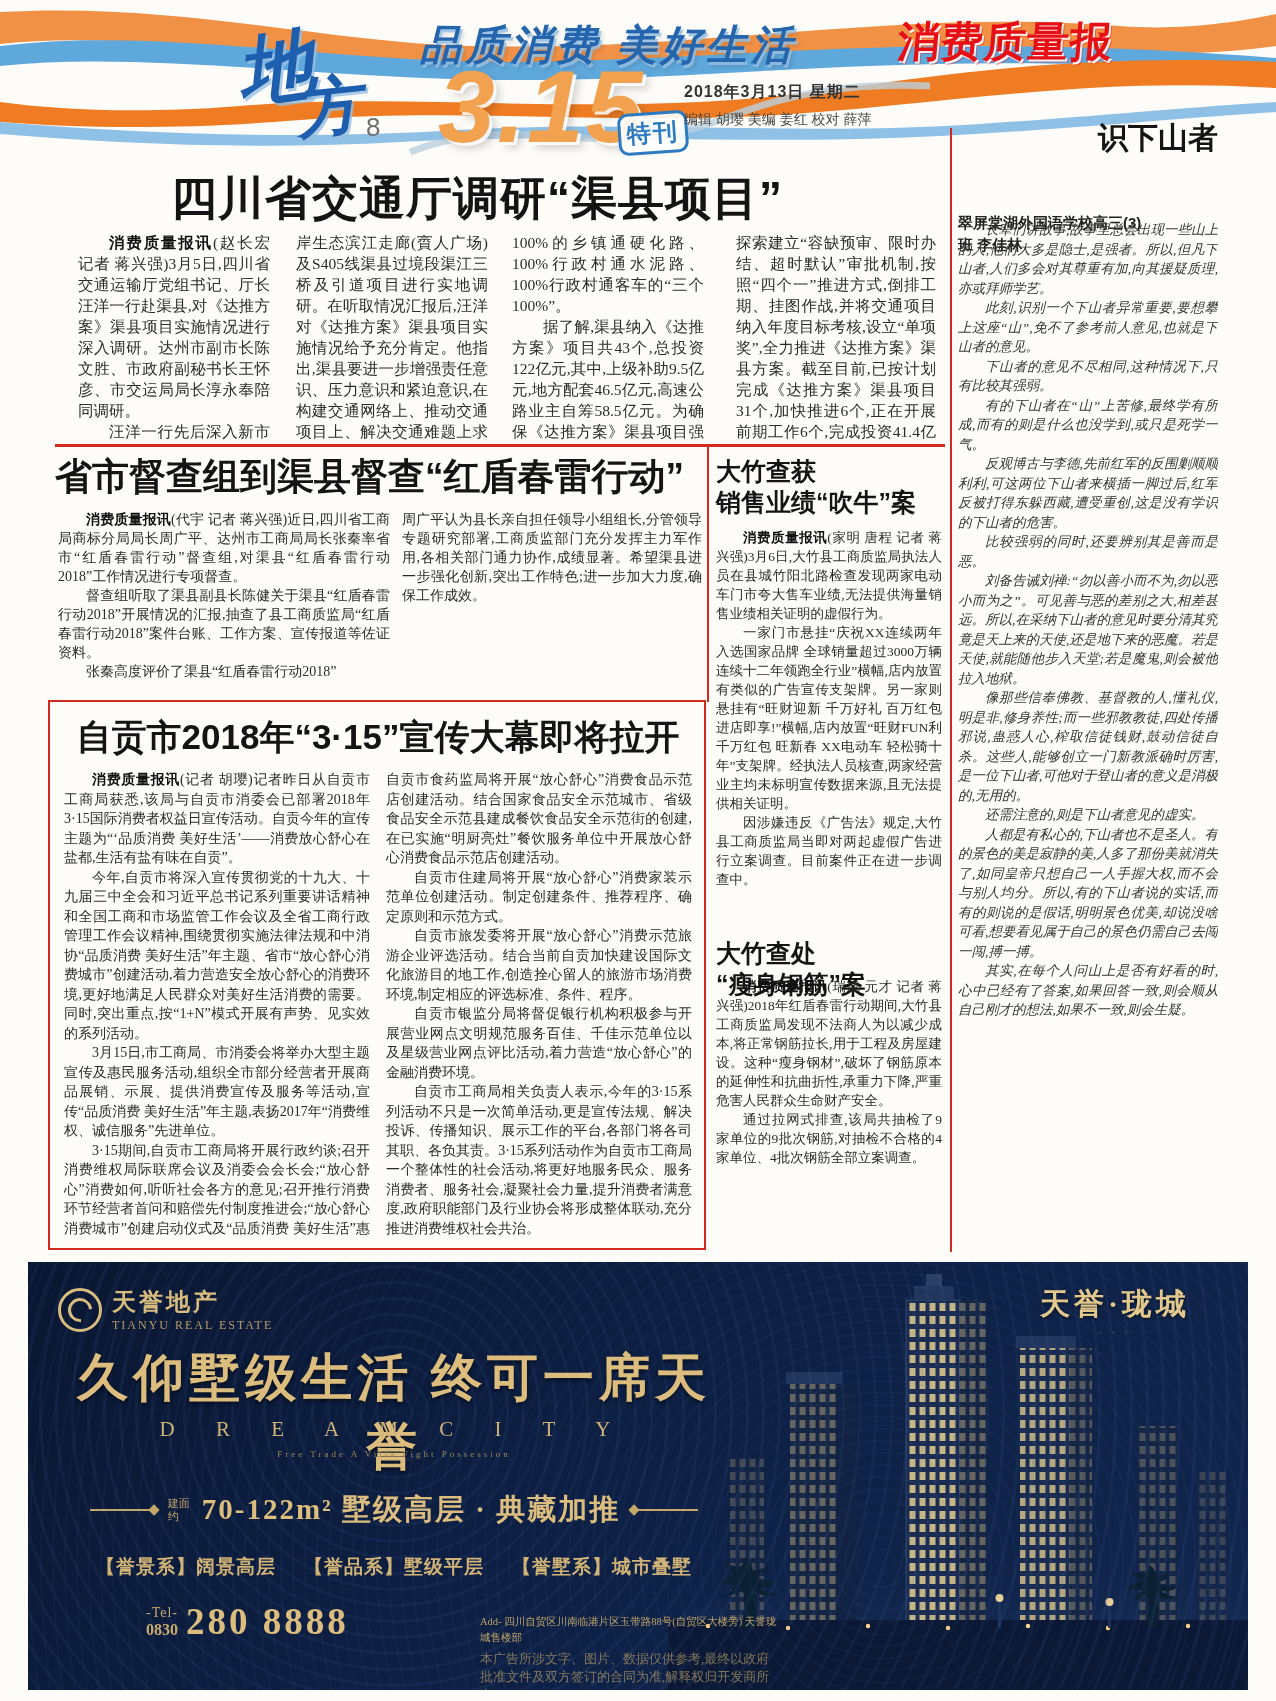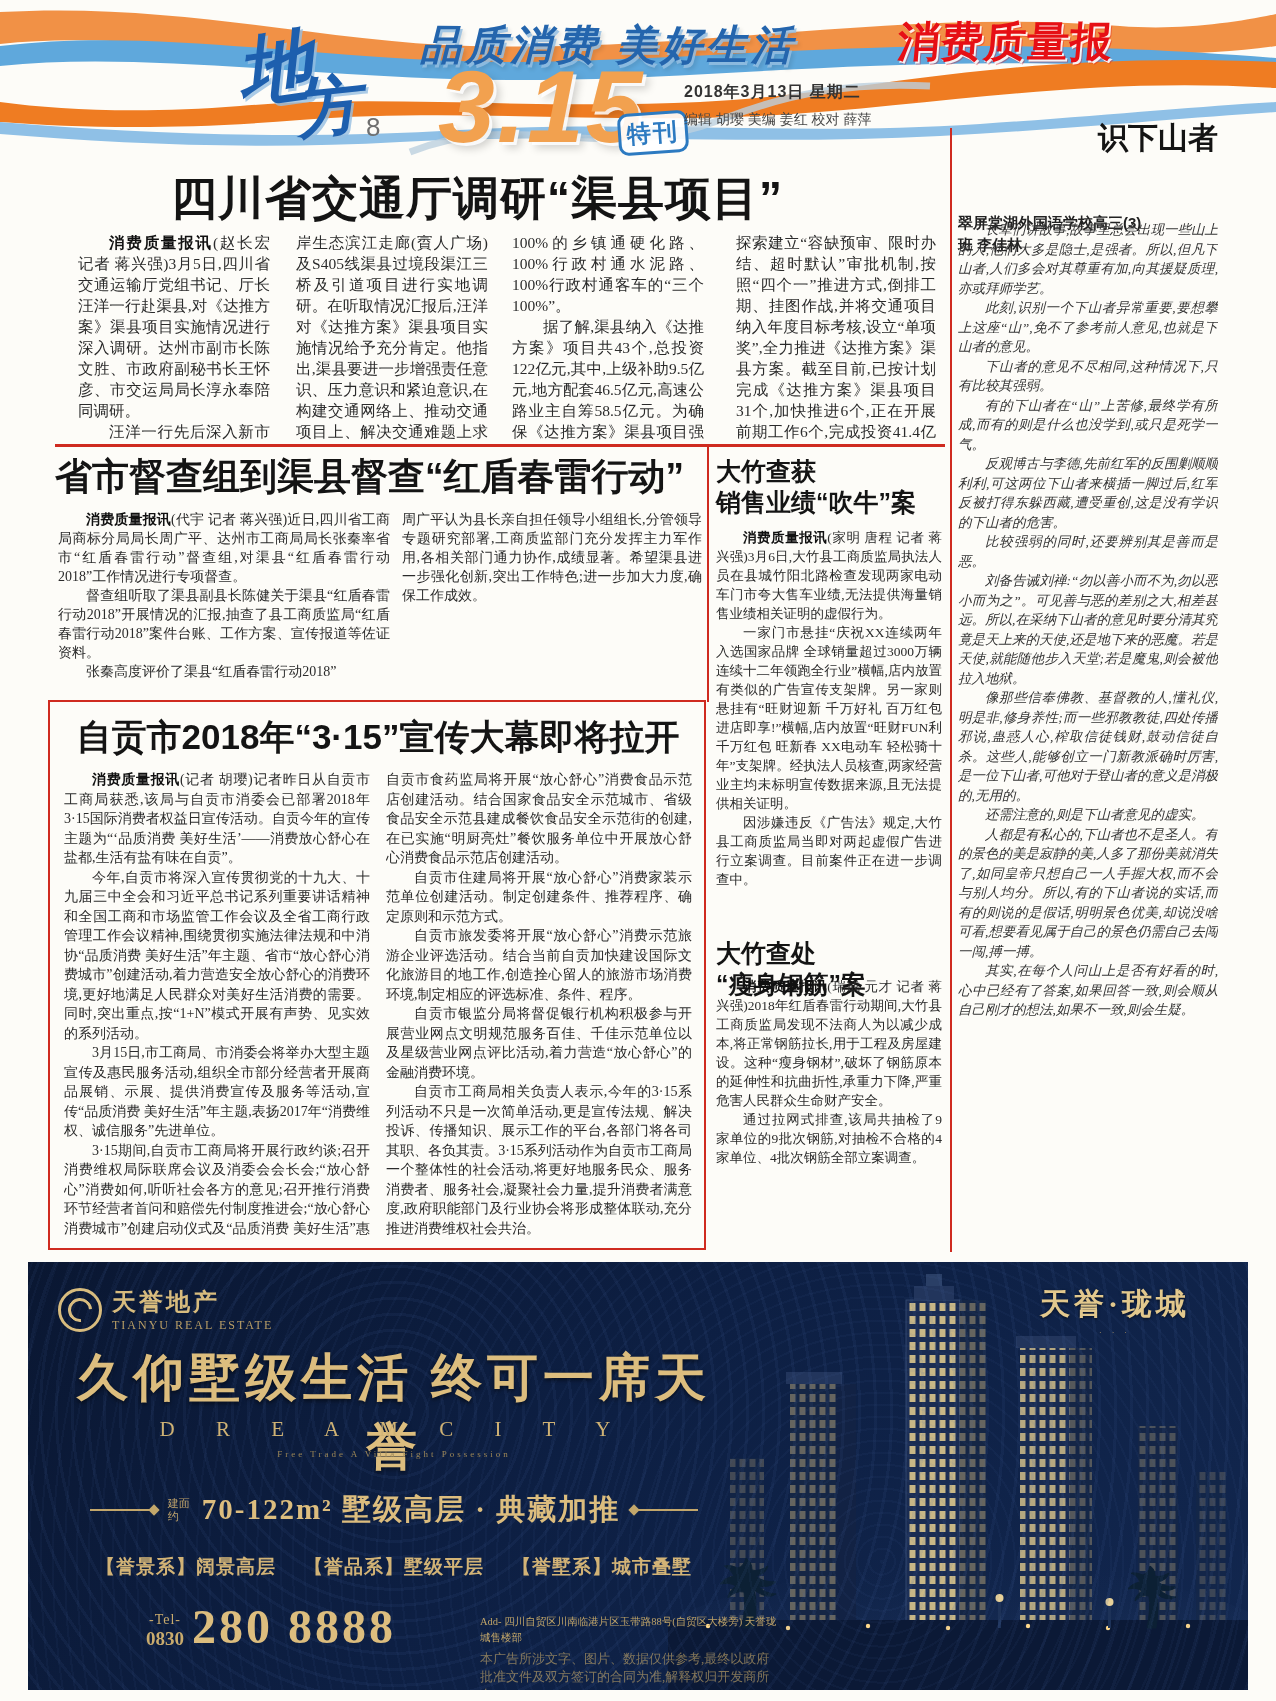--- a/index.html
+++ b/index.html
@@ -91,22 +91,22 @@
   .ad-offer .line.l::after{right:-4px;} .ad-offer .line.r::after{left:-4px;}
   .ad-offer .pre{font-size:11px;margin:0 8px 0 14px;color:#bfa269;width:26px;line-height:1.2;}
   .ad-offer .main{font-family:"Liberation Serif",serif;font-weight:bold;font-size:29px;letter-spacing:2px;
                   color:#dcbd7e;margin-right:14px;}
   .ad-series{position:absolute;left:36px;top:292px;width:660px;text-align:center;z-index:2;}
   .ad-series p{display:inline-block;margin:0 14px;font-family:"Liberation Serif",serif;font-weight:bold;
                font-size:19px;letter-spacing:1px;color:#d2b376;}
   .ad-tel{position:absolute;left:118px;top:342px;display:flex;align-items:flex-end;z-index:2;}
   .ad-tel .tl{text-align:center;margin-right:8px;color:#c9ab6d;}
   .ad-tel .tl .t1{font-size:14px;letter-spacing:1px;}
-  .ad-tel .tl .t2{font-size:19px;font-weight:bold;text-align:right;}
-  .ad-tel .num{font-family:"Liberation Serif",serif;font-weight:bold;font-size:48px;line-height:.95;
+  .ad-tel .tl .t2{font-size:16px;font-weight:bold;text-align:right;}
+  .ad-tel .num{font-family:"Liberation Serif",serif;font-weight:bold;font-size:37px;line-height:.95;
                letter-spacing:3px;color:#dcbd7e;}
   .ad-addr{position:absolute;left:452px;top:352px;width:300px;z-index:2;color:#c0a468;}
   .ad-addr .a1{font-size:10.5px;line-height:1.5;}
   .ad-addr .a2{font-size:13px;opacity:.65;margin-top:4px;}
 </style>
 </head>
 <body>
 
 <div class="page">
 

